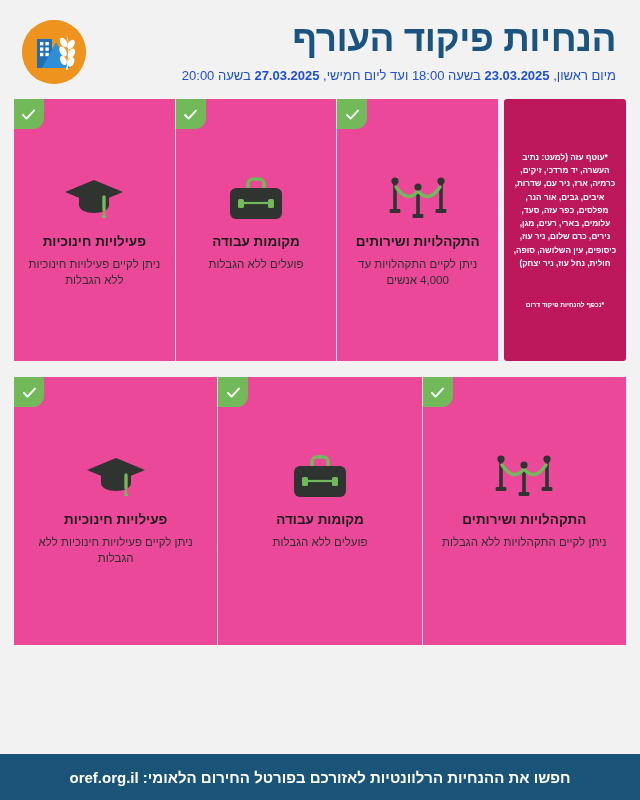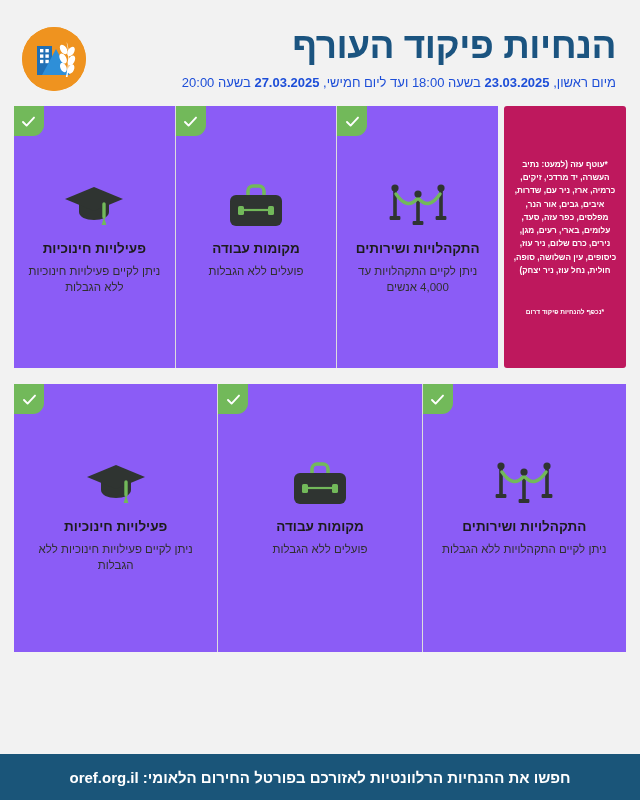--- a/index.html
+++ b/index.html
@@ -16,21 +16,21 @@
     direction: rtl;
     position: relative;
   }
 
   
   .header {
     display: flex;
     flex-direction: row;
     align-items: center;
     justify-content: flex-start;
-    padding: 26px 22px 8px 22px;
+    padding: 19px 22px 8px 22px;
     gap: 16px;
   }
 
   .logo {
     width: 64px;
     height: 64px;
     border-radius: 50%;
     background: #ef931f;
     flex: 0 0 auto;
     position: relative;
@@ -80,21 +80,21 @@
     flex: 1 1 auto;
     display: flex;
     flex-direction: row;
     background: #ffffff;
     border-radius: 2px;
   }
 
   .card {
     position: relative;
     flex: 1 1 0;
-    background: #8b5cf6;
+    background: #ec4899;
     border-left: 1px solid #dddddd;
     padding: 46px 10px 14px 10px;
     display: flex;
     flex-direction: column;
     align-items: center;
     text-align: center;
   }
   .card:last-child { border-left: none; }
 
   .card-r1 { min-height: 262px; }

